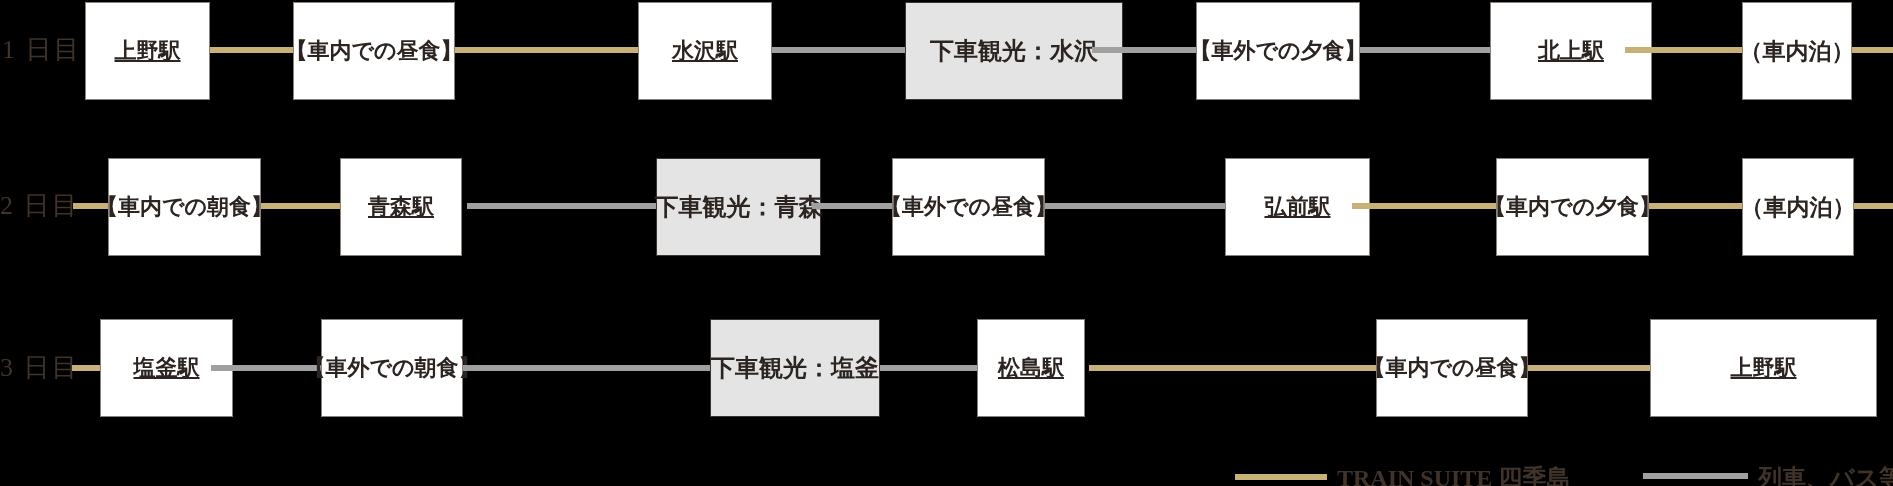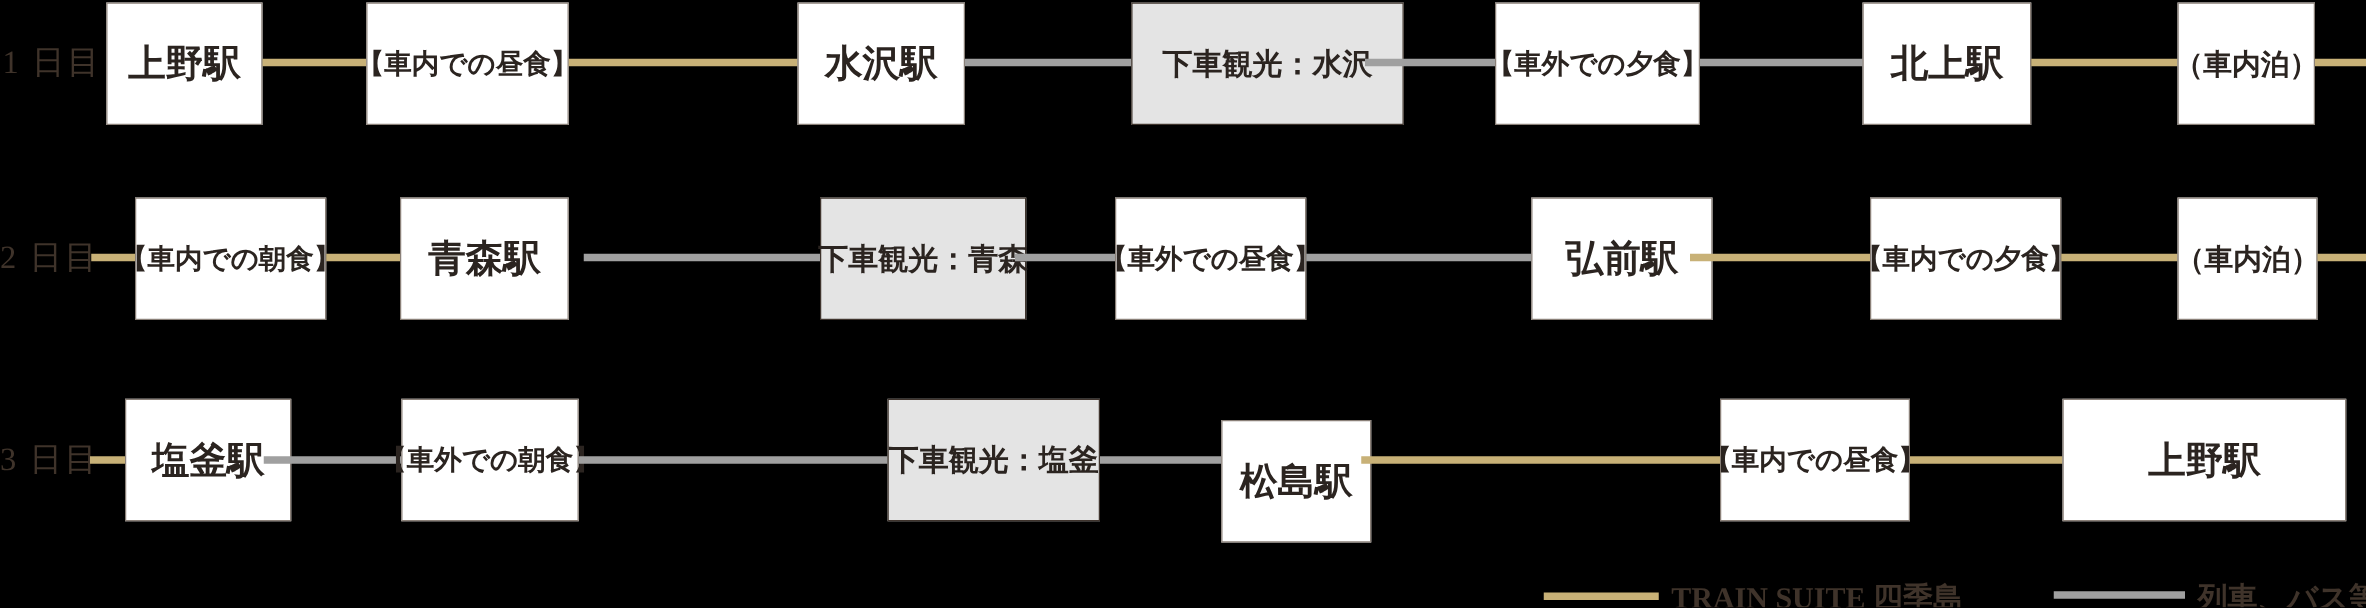--- a/index.html
+++ b/index.html
@@ -25,21 +25,21 @@
     background:#ffffff;
     border:1px solid #8a8078;
     box-sizing:border-box;
     display:flex;
     align-items:center;
     justify-content:center;
     font-weight:bold;
     color:#2b2420;
     white-space:nowrap;
   }
-  .node.station{font-size:30px;}
+  .node.station{font-size:22px;text-decoration:underline;}
   .node.meal{font-size:22px;}
   .node.overnight{font-size:23px;}
   .node.sightseeing{
     background:#e4e4e4;
     border:1px solid #3f342d;
     font-size:24px;
   }
   .line{position:absolute;height:6px;}
   .line.shikishima{background:#c8b177;}
   .line.other{background:#a0a0a0;}
@@ -61,31 +61,31 @@
   <div class="node station" style="left:85px;top:2px;width:125px">上野駅</div>
   <div class="line shikishima" style="left:210px;top:47px;width:83px"></div>
   <div class="node meal" style="left:293px;top:2px;width:162px">【車内での昼食】</div>
   <div class="line shikishima" style="left:455px;top:47px;width:183px"></div>
   <div class="node station" style="left:638px;top:2px;width:134px">水沢駅</div>
   <div class="line other" style="left:772px;top:47px;width:133px"></div>
   <div class="node sightseeing" style="left:905px;top:2px;width:218px">下車観光：水沢</div>
   <div class="line other" style="left:1092px;top:47px;width:104px"></div>
   <div class="node meal" style="left:1196px;top:2px;width:164px">【車外での夕食】</div>
   <div class="line other" style="left:1360px;top:47px;width:130px"></div>
-  <div class="node station" style="left:1490px;top:2px;width:135px">北上駅</div>
+  <div class="node station" style="left:1490px;top:2px;width:162px">北上駅</div>
   <div class="line shikishima" style="left:1625px;top:47px;width:117px"></div>
   <div class="node overnight" style="left:1742px;top:2px;width:110px">（車内泊）</div>
   <div class="line shikishima" style="left:1852px;top:47px;width:41px"></div>
 
   <div class="day-label" style="left:0px;top:190px">2 日目</div>
 
   <div class="line shikishima" style="left:73px;top:203px;width:35px"></div>
   <div class="node meal" style="left:108px;top:158px;width:153px">【車内での朝食】</div>
   <div class="line shikishima" style="left:261px;top:203px;width:79px"></div>
-  <div class="node station" style="left:320px;top:158px;width:135px">青森駅</div>
+  <div class="node station" style="left:340px;top:158px;width:122px">青森駅</div>
   <div class="line other" style="left:467px;top:203px;width:189px"></div>
   <div class="node sightseeing" style="left:656px;top:158px;width:165px">下車観光：青森</div>
   <div class="line other" style="left:812px;top:203px;width:80px"></div>
   <div class="node meal" style="left:892px;top:158px;width:153px">【車外での昼食】</div>
   <div class="line other" style="left:1045px;top:203px;width:180px"></div>
   <div class="node station" style="left:1225px;top:158px;width:145px">弘前駅</div>
   <div class="line shikishima" style="left:1352px;top:203px;width:144px"></div>
   <div class="node meal" style="left:1496px;top:158px;width:153px">【車内での夕食】</div>
   <div class="line shikishima" style="left:1649px;top:203px;width:93px"></div>
   <div class="node overnight" style="left:1742px;top:158px;width:112px">（車内泊）</div>
@@ -93,21 +93,21 @@
 
   <div class="day-label" style="left:0px;top:352px">3 日目</div>
 
   <div class="line shikishima" style="left:72px;top:365px;width:28px"></div>
   <div class="node station" style="left:100px;top:319px;width:133px">塩釜駅</div>
   <div class="line other" style="left:211px;top:365px;width:110px"></div>
   <div class="node meal" style="left:321px;top:319px;width:142px">【車外での朝食】</div>
   <div class="line other" style="left:463px;top:365px;width:247px"></div>
   <div class="node sightseeing" style="left:710px;top:319px;width:170px">下車観光：塩釜</div>
   <div class="line other" style="left:880px;top:365px;width:97px"></div>
-  <div class="node station" style="left:977px;top:336px;width:120px">松島駅</div>
+  <div class="node station" style="left:977px;top:319px;width:108px">松島駅</div>
   <div class="line shikishima" style="left:1089px;top:365px;width:287px"></div>
   <div class="node meal" style="left:1376px;top:319px;width:152px">【車内での昼食】</div>
   <div class="line shikishima" style="left:1528px;top:365px;width:122px"></div>
   <div class="node station" style="left:1650px;top:319px;width:227px">上野駅</div>
 
   <div class="line shikishima" style="left:1235px;top:474px;width:92px"></div>
   <div class="legend-label" style="left:1337px;top:462px">TRAIN SUITE 四季島</div>
   <div class="line other" style="left:1643px;top:473px;width:105px"></div>
   <div class="legend-label" style="left:1758px;top:462px">列車、バス等</div>
 

